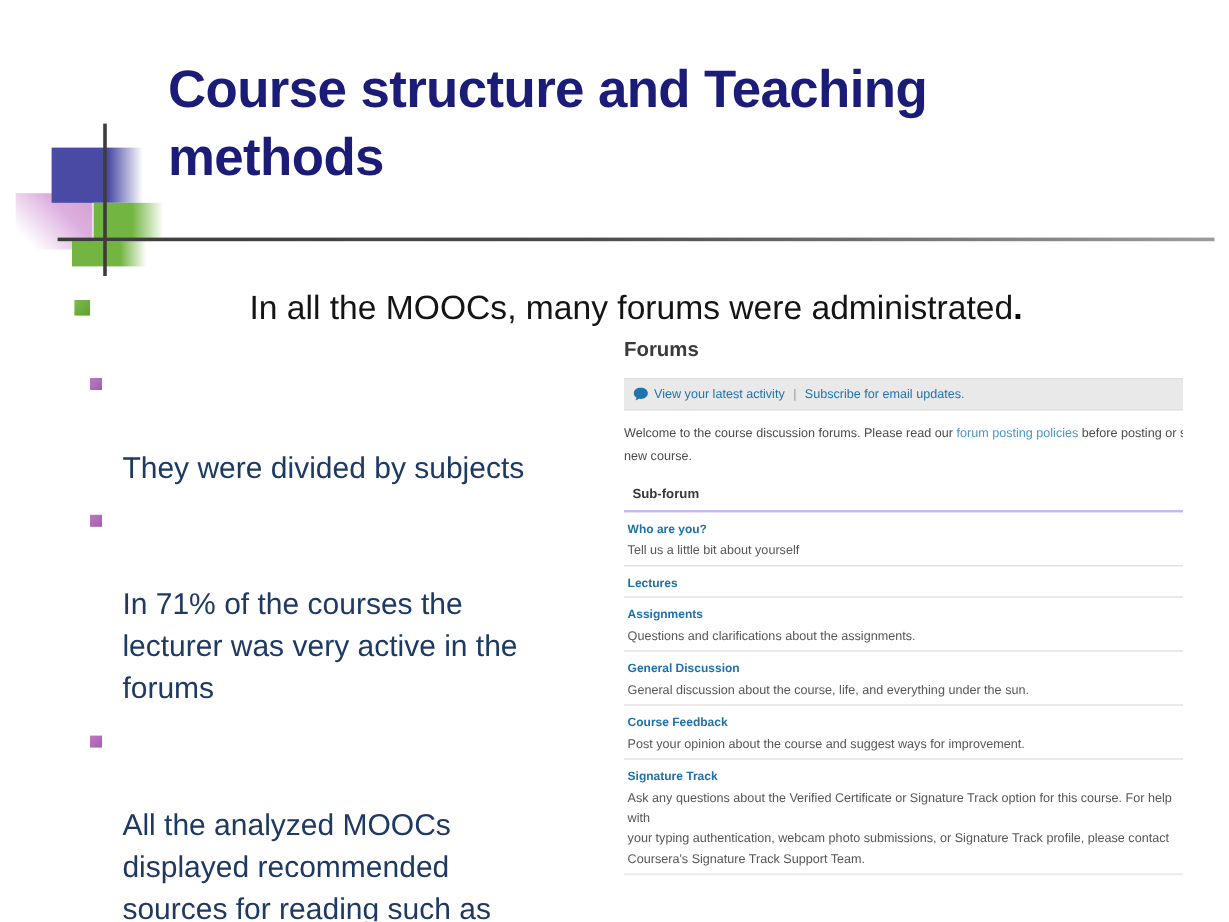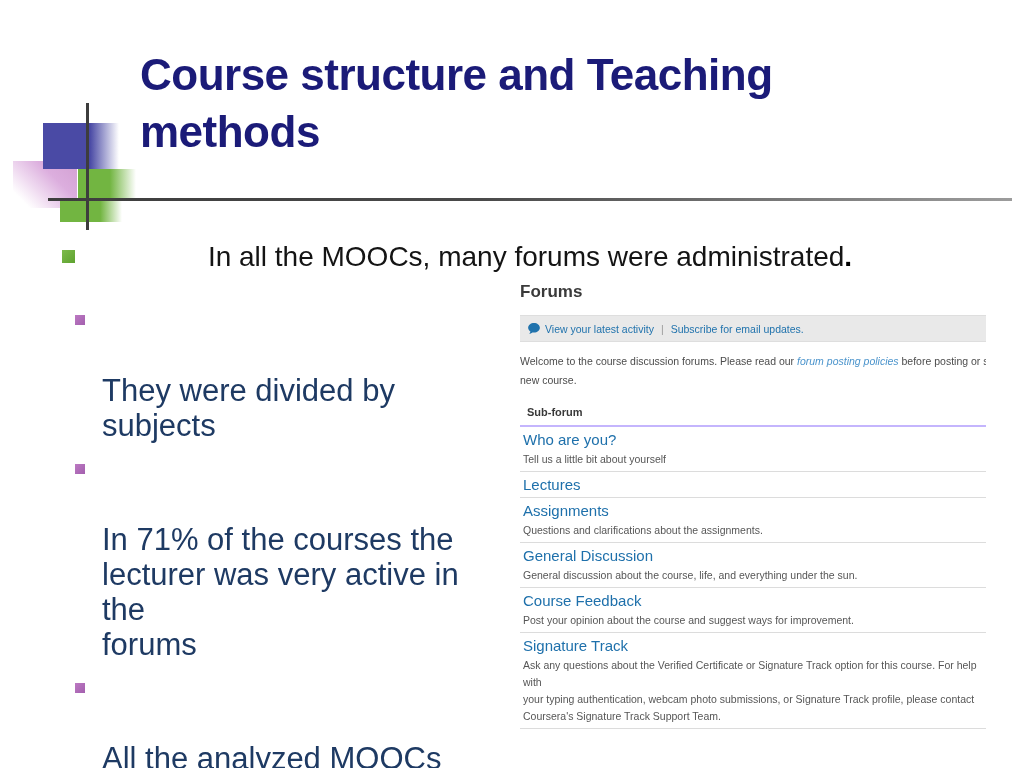--- a/index.html
+++ b/index.html
@@ -27,42 +27,42 @@
 
   
   #main-bullet{position:absolute;left:60px;top:241px;width:900px;
       font-size:28px;color:#141414;text-align:center;}
   #main-bullet .txt{padding-left:40px;display:block;}
   .bullet-sq{position:absolute;display:block;}
   #main-bullet .bullet-sq{left:2px;top:9px;width:13px;height:13px;
       background:linear-gradient(135deg,#7dba4c,#5ea22f);}
   #sub-bullets{position:absolute;left:75px;top:303px;width:430px;}
   .sub-item{position:relative;padding-left:27px;margin-bottom:9px;
-      font-size:31px;line-height:35px;color:#1e3a63;white-space:pre-line;}
+      font-size:25px;line-height:35px;color:#1e3a63;white-space:pre-line;}
   .sub-item .bullet-sq{left:0;top:12px;width:10px;height:10px;
       background:linear-gradient(135deg,#bc79c2,#a35fae);}
   #main-bullet .suffix{font-weight:700;color:#000;}
 
   
   #forum{position:absolute;left:520px;top:282px;width:466px;overflow:hidden;
       font-family:"Liberation Sans","DejaVu Sans",sans-serif;}
   #forum-heading{font-size:17px;font-weight:700;color:#3a3a3a;margin:0;}
   #activity-bar{margin-top:13px;height:25px;background:#e9e9e9;
       border-top:1px solid #dedede;border-bottom:1px solid #dedede;
       display:flex;align-items:center;padding:0 8px;font-size:10.5px;color:#2173ad;text-align:center;}
   #activity-bar .icon{display:inline-flex;margin-right:5px;}
   #activity-bar a{color:#2173ad;text-decoration:none;}
   #activity-bar .sep{color:#9a9a9a;margin:0 7px;}
   #welcome{margin-top:10px;font-size:10.5px;line-height:19px;color:#4c4c4c;}
   #welcome .l1{white-space:nowrap;overflow:hidden;display:block;}
-  #welcome a{color:#4b94cc;text-decoration:none;font-style:italic;}
+  #welcome a{color:#4b94cc;text-decoration:none;}
   #subforum-header{margin-top:16px;padding:0 0 7px 7px;font-size:11px;
       font-weight:700;color:#383838;border-bottom:2px solid #c4b5fd;}
   .forum-row{padding:4px 0 3px 3px;border-bottom:1px solid #dcdcdc;}
-  .forum-row .title{font-size:15px;font-weight:400;color:#1e70ab;line-height:13px;
+  .forum-row .title{font-size:10px;font-weight:700;color:#1e70ab;line-height:13px;
       text-decoration:none;display:inline-block;cursor:pointer;}
   .forum-row .desc{font-size:10.5px;color:#565656;line-height:17px;margin-top:2px;
       white-space:pre-line;}
 </style>
 </head>
 <body>
 
 <div id="slide">
 
   <span class="sq" id="decor-pink"></span>

